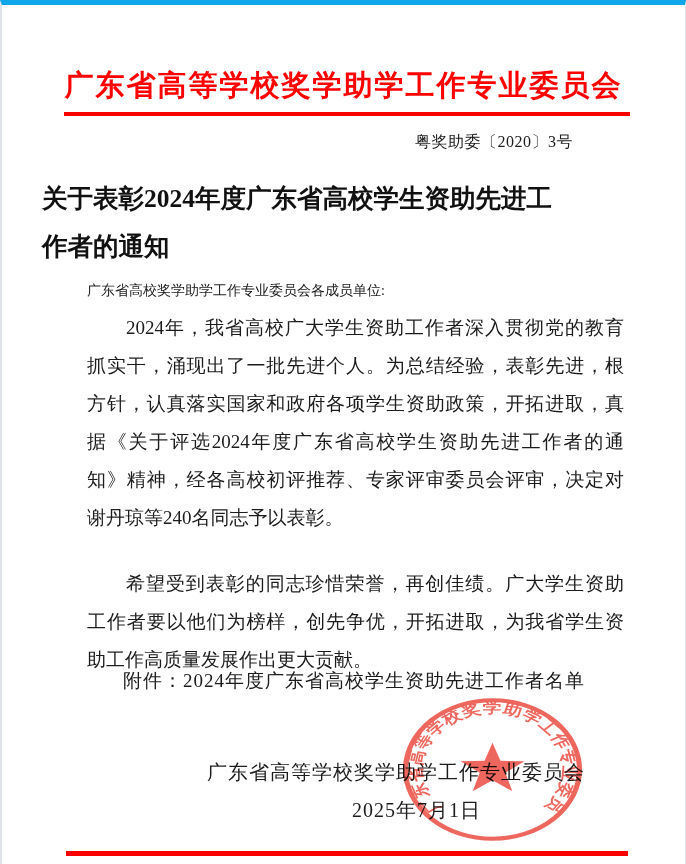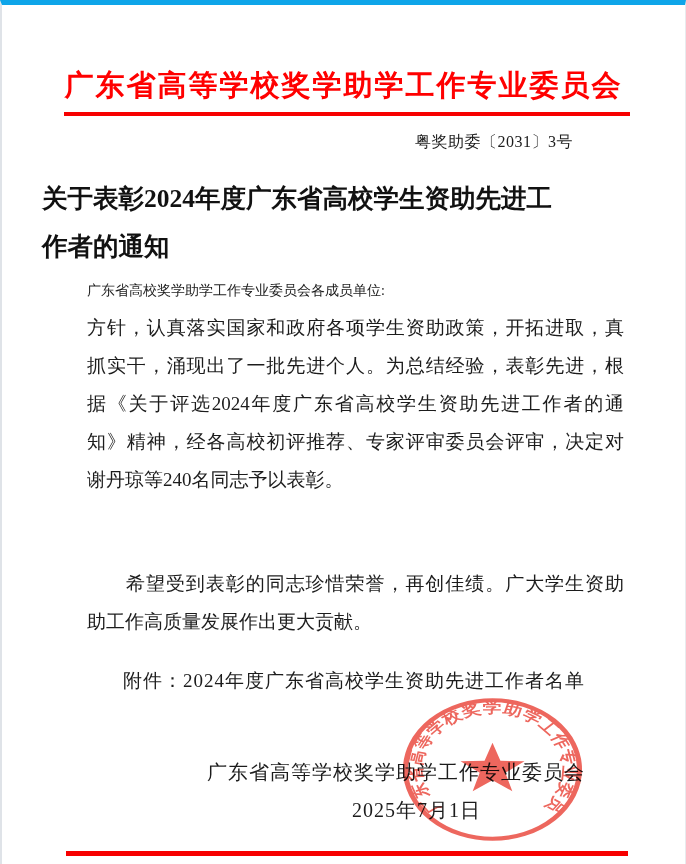--- a/index.html
+++ b/index.html
@@ -61,39 +61,41 @@
 </style>
 </head>
 <body>
 
 <div class="page">
 
   <div class="letterhead">广东省高等学校奖学助学工作专业委员会</div>
 
   <div class="rule-top"></div>
 
-  <div class="doc-number">粤奖助委〔2031〕3号</div>
+  <div class="doc-number">粤奖助委〔2020〕3号</div>
 
   <div class="title">
     <div>关于表彰2024年度广东省高校学生资助先进工</div>
     <div>作者的通知</div>
   </div>
 
   <div class="salutation">广东省高校奖学助学工作专业委员会各成员单位:</div>
 
   <div class="para" id="para1">
+    <div class="line first">2024年，我省高校广大学生资助工作者深入贯彻党的教育</div>
+    <div class="line">抓实干，涌现出了一批先进个人。为总结经验，表彰先进，根</div>
     <div class="line">方针，认真落实国家和政府各项学生资助政策，开拓进取，真</div>
-    <div class="line">抓实干，涌现出了一批先进个人。为总结经验，表彰先进，根</div>
     <div class="line">据《关于评选2024年度广东省高校学生资助先进工作者的通</div>
     <div class="line">知》精神，经各高校初评推荐、专家评审委员会评审，决定对</div>
     <div class="line last">谢丹琼等240名同志予以表彰。</div>
   </div>
 
   <div class="para" id="para2">
     <div class="line first">希望受到表彰的同志珍惜荣誉，再创佳绩。广大学生资助</div>
+    <div class="line">工作者要以他们为榜样，创先争优，开拓进取，为我省学生资</div>
     <div class="line last">助工作高质量发展作出更大贡献。</div>
   </div>
 
   <div class="attachment">附件：2024年度广东省高校学生资助先进工作者名单</div>
 
   <div class="signature">广东省高等学校奖学助学工作专业委员会</div>
 
   <div class="sign-date">2025年7月1日</div>
 
   <svg class="seal" viewBox="0 0 200 200" preserveAspectRatio="none" aria-hidden="true">

